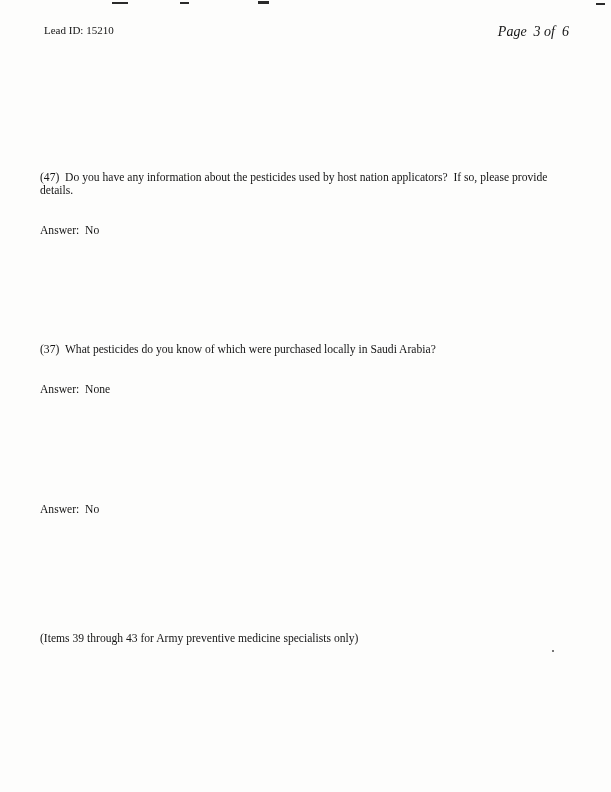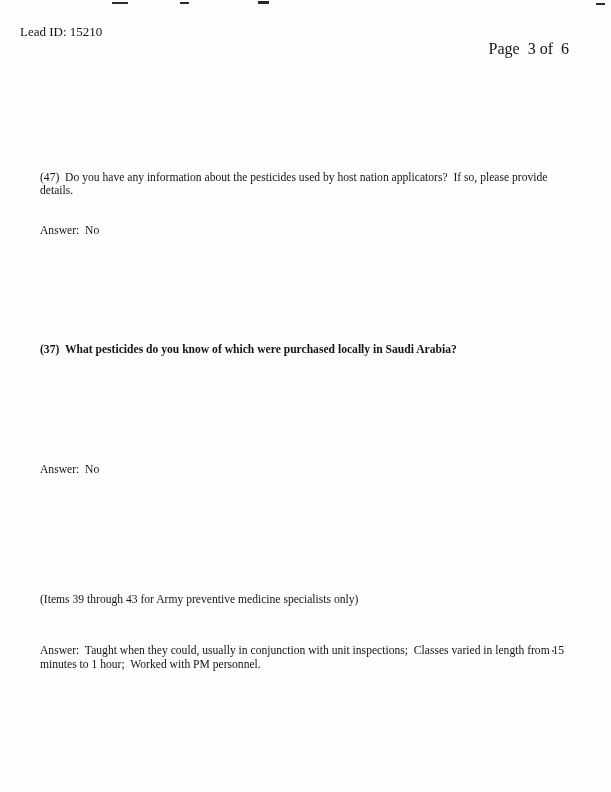--- a/index.html
+++ b/index.html
@@ -17,36 +17,36 @@
 
   
   .artifact { position: absolute; background: #2a2a2a; }
   .a1 { left: 112px; top: 2px;  width: 16px; height: 2px; }
   .a2 { left: 180px; top: 2px;  width: 9px;  height: 2px; }
   .a3 { left: 258px; top: 1px;  width: 11px; height: 3px; }
   .a4 { left: 596px; top: 3px;  width: 9px;  height: 2px; }
   .a5 { left: 552px; top: 650px; width: 2px; height: 2px; background:#777; }
 
   .header-left {
-    position: absolute; left: 20px; top: 24px;
-    font-size: 13px; white-space: pre;
+    position: absolute; left: 44px; top: 24px;
+    font-size: 11px; white-space: pre;
   }
   .header-right {
-    position: absolute; right: 42px; top: 40px;
-    font-size: 16px; white-space: pre;
+    position: absolute; right: 42px; top: 24px;
+    font-size: 14px; white-space: pre; font-style: italic;
   }
 
   .content {
     position: absolute; left: 40px; top: 105px; width: 534px;
     font-size: 11.6px; line-height: 13.2px;
     white-space: pre-wrap;
   }
   .block .q { }
   .block .a { }
-  .note-line { margin-bottom: 12px; }
+  .note-line { margin-bottom: 0; }
 </style>
 </head>
 <body>
 
 <div class="page">
 
   <div class="artifact a1"></div>
   <div class="artifact a2"></div>
   <div class="artifact a3"></div>
   <div class="artifact a4"></div>
@@ -55,31 +55,31 @@
   <div class="header-left">Lead ID: 15210</div>
   <div class="header-right">Page  3 of  6</div>
 
   <div class="content">
 
     <div class="block" style="margin-bottom:14px;">
       <div class="q">(47)  Do you have any information about the pesticides used by host nation applicators?  If so, please provide details.</div>
       <div class="a">Answer:  No</div>
     </div>
 
-    <div class="block" style="margin-bottom:14px;font-weight:bold;">
+    <div class="block" style="margin-bottom:14px;">
       <div class="q">(37)  What pesticides do you know of which were purchased locally in Saudi Arabia?</div>
+      <div class="a">Answer:  None</div>
     </div>
 
     <div class="block" style="margin-bottom:24px;">
       <div class="a">Answer:  No</div>
     </div>
 
     <div class="block" style="margin-bottom:22px;">
       <div class="note-line">(Items 39 through 43 for Army preventive medicine specialists only)</div>
-      <div class="a">Answer:  Taught when they could, usually in conjunction with unit inspections;  Classes varied in length from 15 minutes to 1 hour;  Worked with PM personnel.</div>
     </div>
 
     
 
     
 
     
 
     
 

